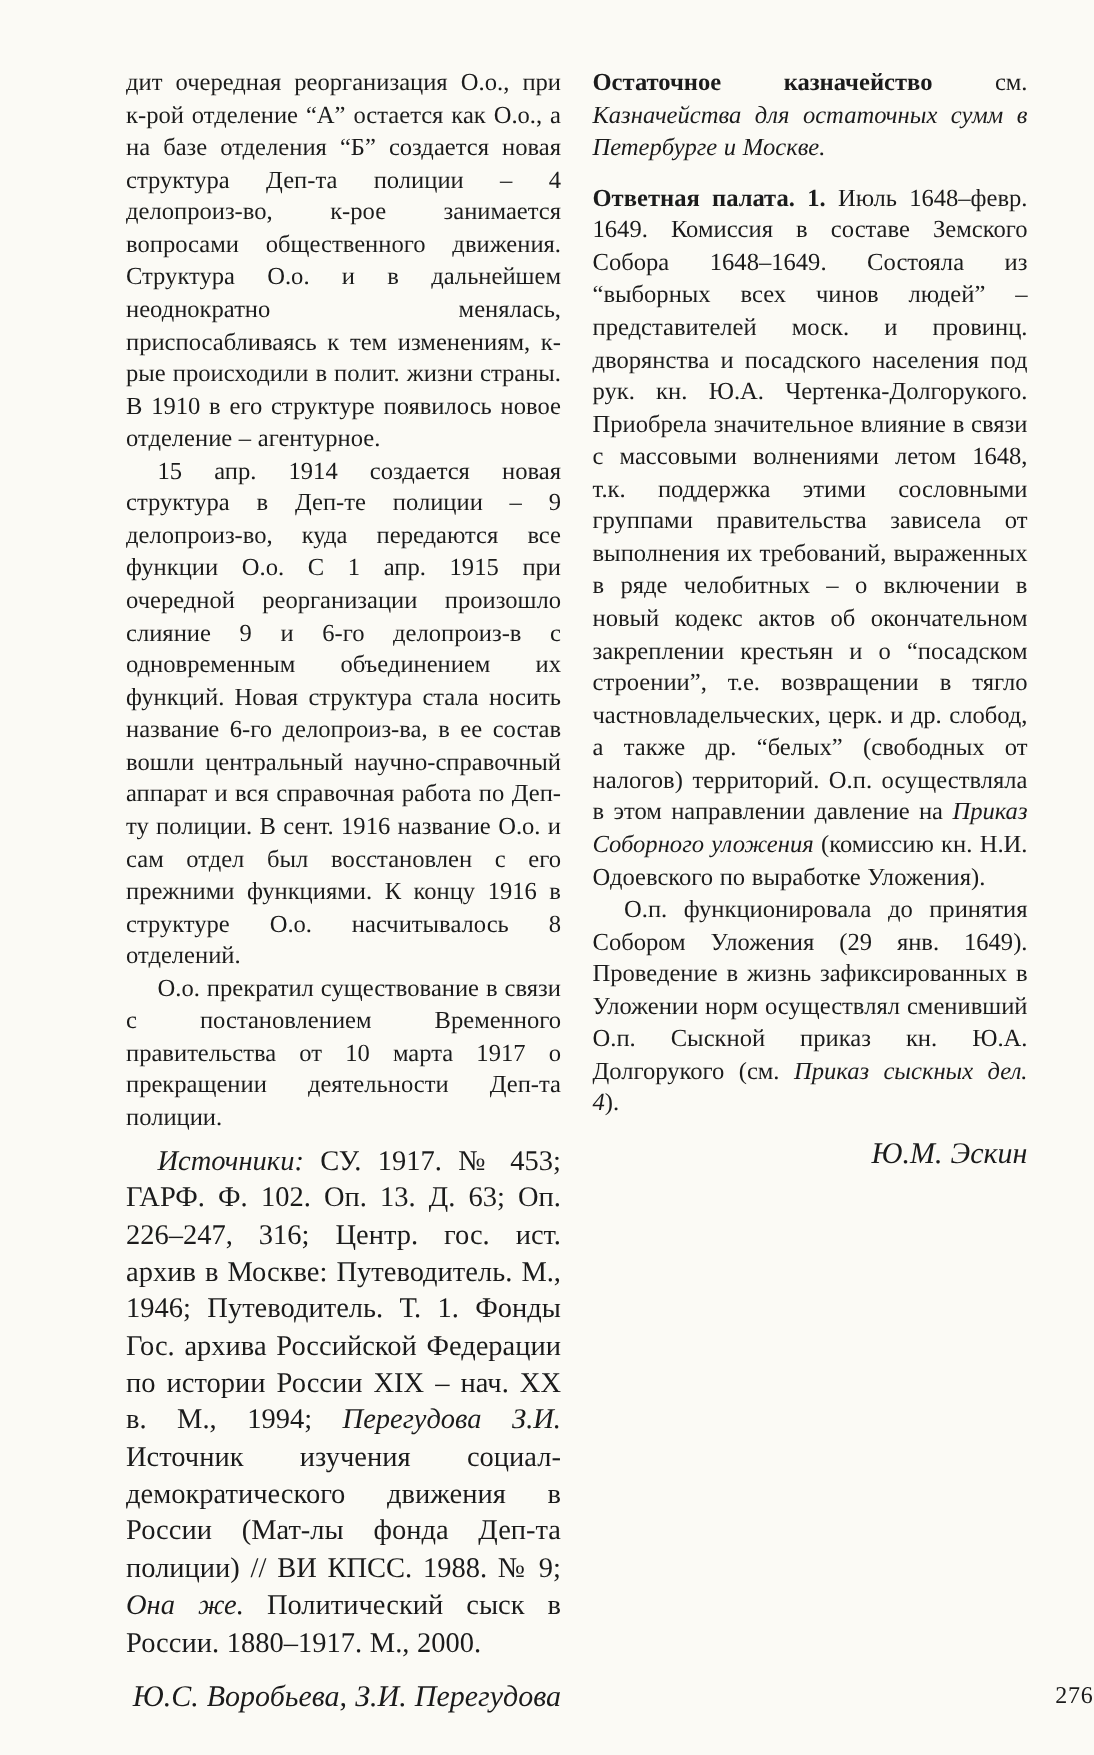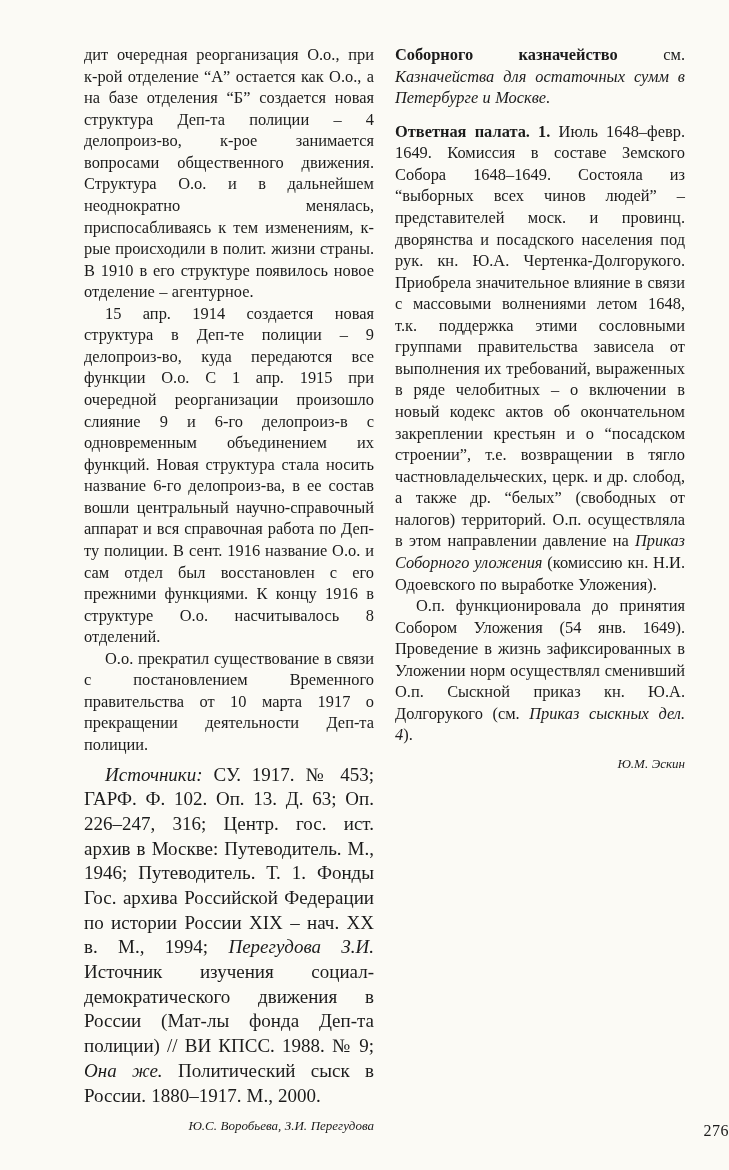--- a/index.html
+++ b/index.html
@@ -40,21 +40,21 @@
   }
   .para.indent { text-indent: 21px; }
   .para.entry { margin-top: 12px; }
   .column .para:first-child { margin-top: 0; }
   .para.sources {
     font-size: 19px;
     line-height: 1.3;
     margin-top: 7px;
   }
   .para.signature {
-    font-size: 13px;
+    font-size: 20px;
     line-height: 1.3;
     text-align: right;
     font-style: italic;
     margin-top: 10px;
     text-indent: 0;
   }
   .s-n { font-style: normal; font-weight: normal; }
   .s-i { font-style: italic; }
   .s-b { font-weight: bold; }
   .page-number {
@@ -73,20 +73,20 @@
 <div class="page">
   <div class="columns">
     <div class="column">
         <p class="para"><span class="s-n">дит очередная реорганизация О.о., при к-рой отделение “А” остается как О.о., а на базе отделения “Б” создается новая структура Деп-та полиции – 4 делопроиз-во, к-рое занимается вопросами общественного движения. Структура О.о. и в дальнейшем неоднократно менялась, приспосабливаясь к тем изменениям, к-рые происходили в полит. жизни страны. В 1910 в его структуре появилось новое отделение – агентурное.</span></p>
         <p class="para  indent"><span class="s-n">15 апр. 1914 создается новая структура в Деп-те полиции – 9 делопроиз-во, куда передаются все функции О.о. С 1 апр. 1915 при очередной реорганизации произошло слияние 9 и 6-го делопроиз-в с одновременным объединением их функций. Новая структура стала носить название 6-го делопроиз-ва, в ее состав вошли центральный научно-справочный аппарат и вся справочная работа по Деп-ту полиции. В сент. 1916 название О.о. и сам отдел был восстановлен с его прежними функциями. К концу 1916 в структуре О.о. насчитывалось 8 отделений.</span></p>
         <p class="para  indent"><span class="s-n">О.о. прекратил существование в связи с постановлением Временного правительства от 10 марта 1917 о прекращении деятельности Деп-та полиции.</span></p>
         <p class="para sources indent"><span class="s-i">Источники:</span><span class="s-n"> СУ. 1917. № 453; ГАРФ. Ф. 102. Оп. 13. Д. 63; Оп. 226–247, 316; Центр. гос. ист. архив в Москве: Путеводитель. М., 1946; Путеводитель. Т. 1. Фонды Гос. архива Российской Федерации по истории России XIX – нач. XX в. М., 1994; </span><span class="s-i">Перегудова З.И.</span><span class="s-n"> Источник изучения социал-демократического движения в России (Мат-лы фонда Деп-та полиции) // ВИ КПСС. 1988. № 9; </span><span class="s-i">Она же.</span><span class="s-n"> Политический сыск в России. 1880–1917. М., 2000.</span></p>
         <p class="para signature"><span class="s-i">Ю.С. Воробьева, З.И. Перегудова</span></p>
       </div>
     <div class="column">
-        <p class="para entry"><span class="s-b">Соборного казначейство</span><span class="s-n"> см. </span><span class="s-i">Казначейства для остаточных сумм в Петербурге и Москве.</span></p>
+        <p class="para entry"><span class="s-b">Остаточное казначейство</span><span class="s-n"> см. </span><span class="s-i">Казначейства для остаточных сумм в Петербурге и Москве.</span></p>
         <p class="para entry"><span class="s-b">Ответная палата. 1.</span><span class="s-n"> Июль 1648–февр. 1649. Комиссия в составе Земского Собора 1648–1649. Состояла из “выборных всех чинов людей” – представителей моск. и провинц. дворянства и посадского населения под рук. кн. Ю.А. Чертенка-Долгорукого. Приобрела значительное влияние в связи с массовыми волнениями летом 1648, т.к. поддержка этими сословными группами правительства зависела от выполнения их требований, выраженных в ряде челобитных – о включении в новый кодекс актов об окончательном закреплении крестьян и о “посадском строении”, т.е. возвращении в тягло частновладельческих, церк. и др. слобод, а также др. “белых” (свободных от налогов) территорий. О.п. осуществляла в этом направлении давление на </span><span class="s-i">Приказ Соборного уложения</span><span class="s-n"> (комиссию кн. Н.И. Одоевского по выработке Уложения).</span></p>
-        <p class="para  indent"><span class="s-n">О.п. функционировала до принятия Собором Уложения (54 янв. 1649). Проведение в жизнь зафиксированных в Уложении норм осуществлял сменивший О.п. Сыскной приказ кн. Ю.А. Долгорукого (см. </span><span class="s-i">Приказ сыскных дел. 4</span><span class="s-n">).</span></p>
+        <p class="para  indent"><span class="s-n">О.п. функционировала до принятия Собором Уложения (29 янв. 1649). Проведение в жизнь зафиксированных в Уложении норм осуществлял сменивший О.п. Сыскной приказ кн. Ю.А. Долгорукого (см. </span><span class="s-i">Приказ сыскных дел. 4</span><span class="s-n">).</span></p>
         <p class="para signature"><span class="s-i">Ю.М. Эскин</span></p>
       </div>
   </div>
   <div class="page-number">276</div>
 </div>
 
 </body></html>

